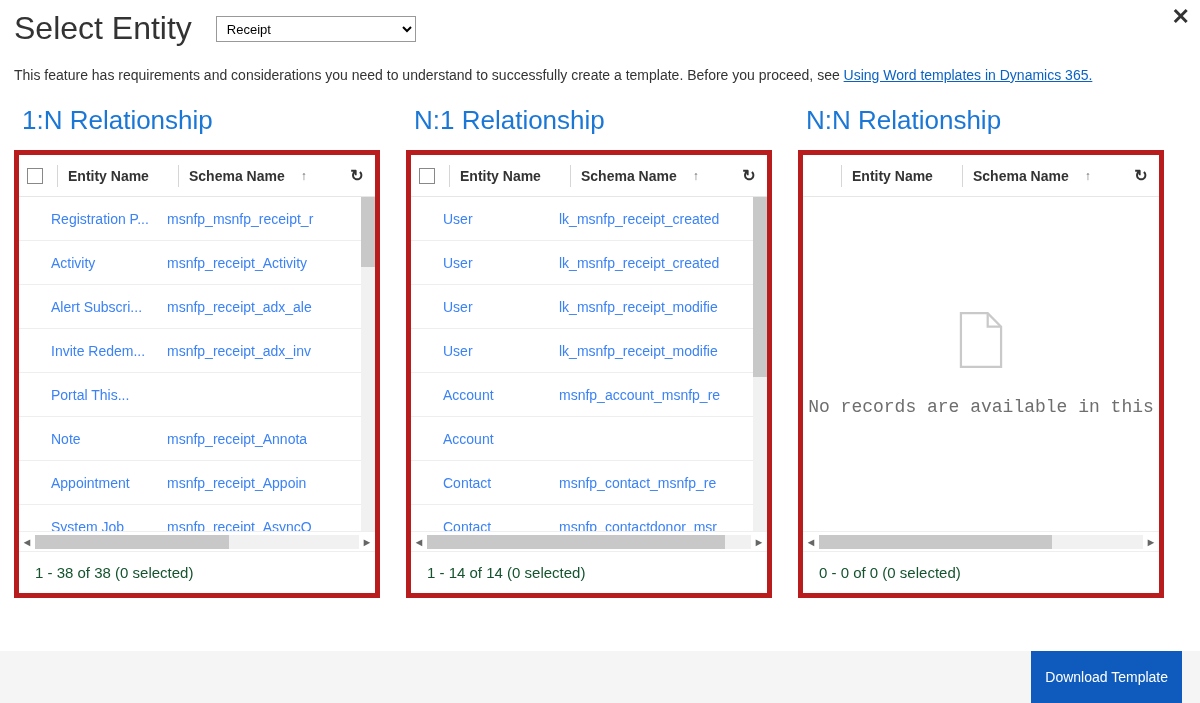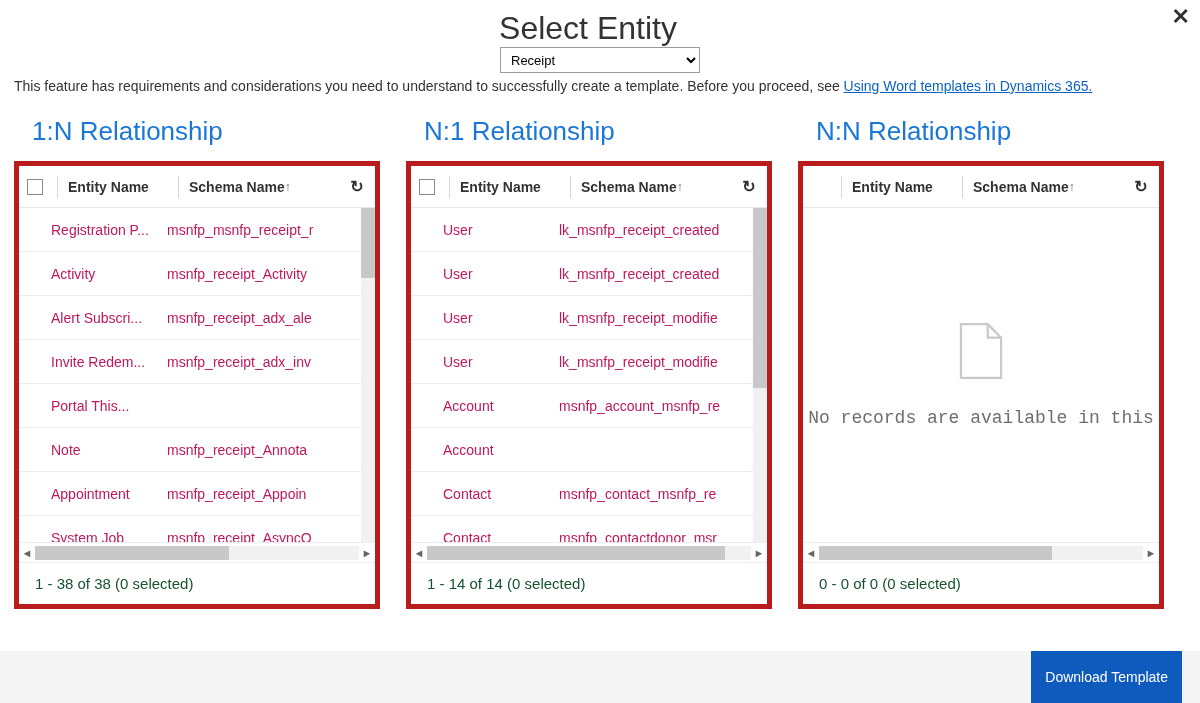--- a/index.html
+++ b/index.html
@@ -21,22 +21,21 @@
     top: 4px;
     right: 10px;
     font-size: 22px;
     font-weight: bold;
     cursor: pointer;
     color: #333;
   }
   .header-row {
     display: flex;
     align-items: center;
-    margin-bottom: 5px;
-    flex-direction: column;
+    margin-bottom: 20px;
   }
   .page-title {
     font-size: 32px;
     font-weight: 300;
     color: #333;
     margin: 0 24px 0 0;
   }
   .entity-select {
     border: 1px solid #999;
     background: #fff;
@@ -60,21 +59,21 @@
   }
   .col {
     width: 366px;
     display: flex;
     flex-direction: column;
   }
   .col-title {
     font-size: 26px;
     font-weight: 400;
     color: #1b77d6;
-    margin: 0 0 14px 18px;
+    margin: 0 0 14px 8px;
   }
   .grid {
     border: 5px solid #b91c1c;
     background: #fff;
     display: flex;
     flex-direction: column;
     height: 448px;
   }
   .grid-head {
     display: flex;
@@ -94,21 +93,21 @@
     margin-right: 8px;
     background: #fff;
   }
   .sep {
     width: 1px;
     height: 22px;
     background: #d6d6d6;
     margin: 0 6px;
   }
   .h-entity { width: 108px; padding-left:4px; }
-  .h-schema { flex: 1; padding-left:4px; display:flex; align-items:center; gap:0; }
+  .h-schema { flex: 1; padding-left:4px; display:flex; align-items:center; gap:16px; }
   .sort-arrow { font-size: 12px; color:#666; }
   .refresh {
     width: 24px;
     text-align: center;
     font-size: 16px;
     color: #333;
     cursor: pointer;
   }
   .grid-body {
     position: relative;
@@ -120,21 +119,21 @@
   .rows-wrap {
     flex: 1;
     overflow: hidden;
   }
   .row {
     display: flex;
     align-items: center;
     height: 44px;
     border-bottom: 1px solid #eee;
     font-size: 14px;
-    color: #be185d;
+    color: #3b82f6;
     padding-left: 8px;
   }
   .row .cell-chk { width: 24px; }
   .row .cell-entity { width: 116px; padding-right:6px; overflow:hidden; text-overflow:ellipsis; white-space:nowrap; }
   .row .cell-schema { flex: 1; overflow:hidden; white-space:nowrap; }
   .vscroll {
     position: absolute;
     right: 0;
     top: 0;
     width: 14px;

